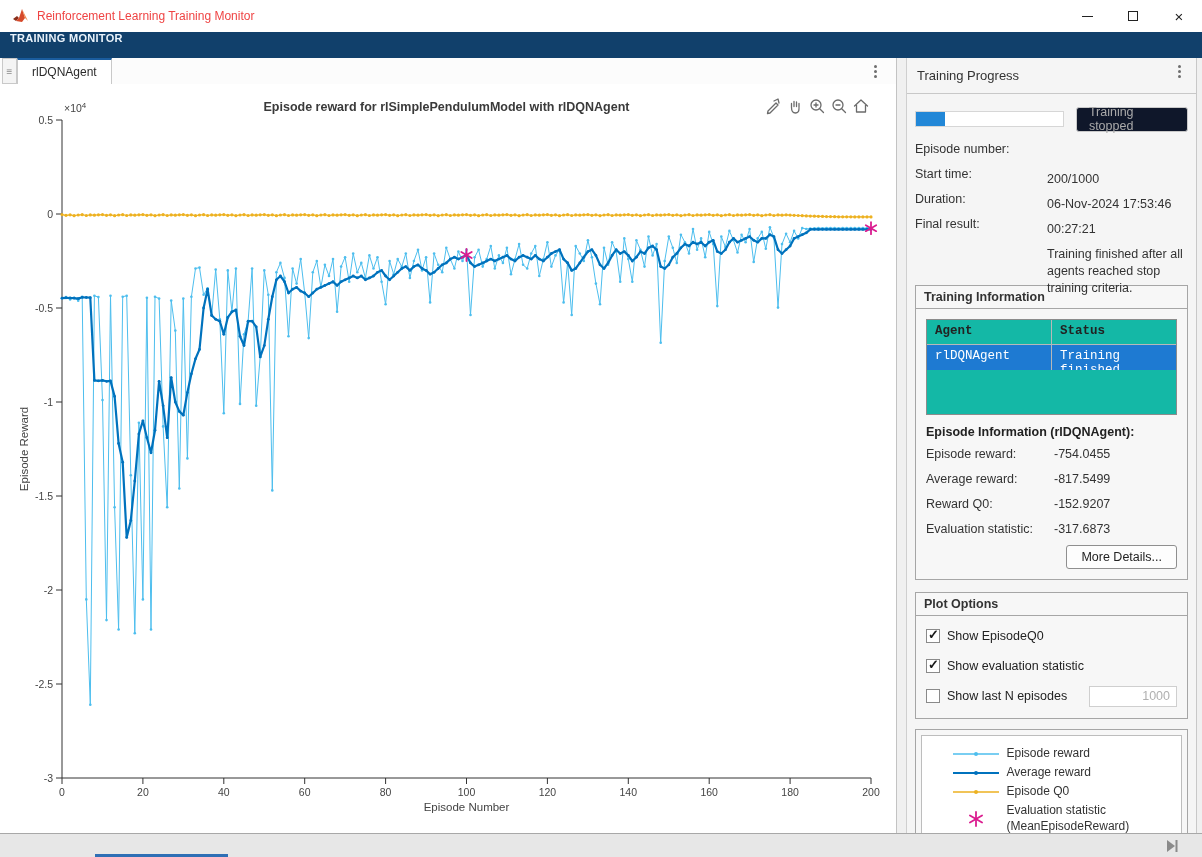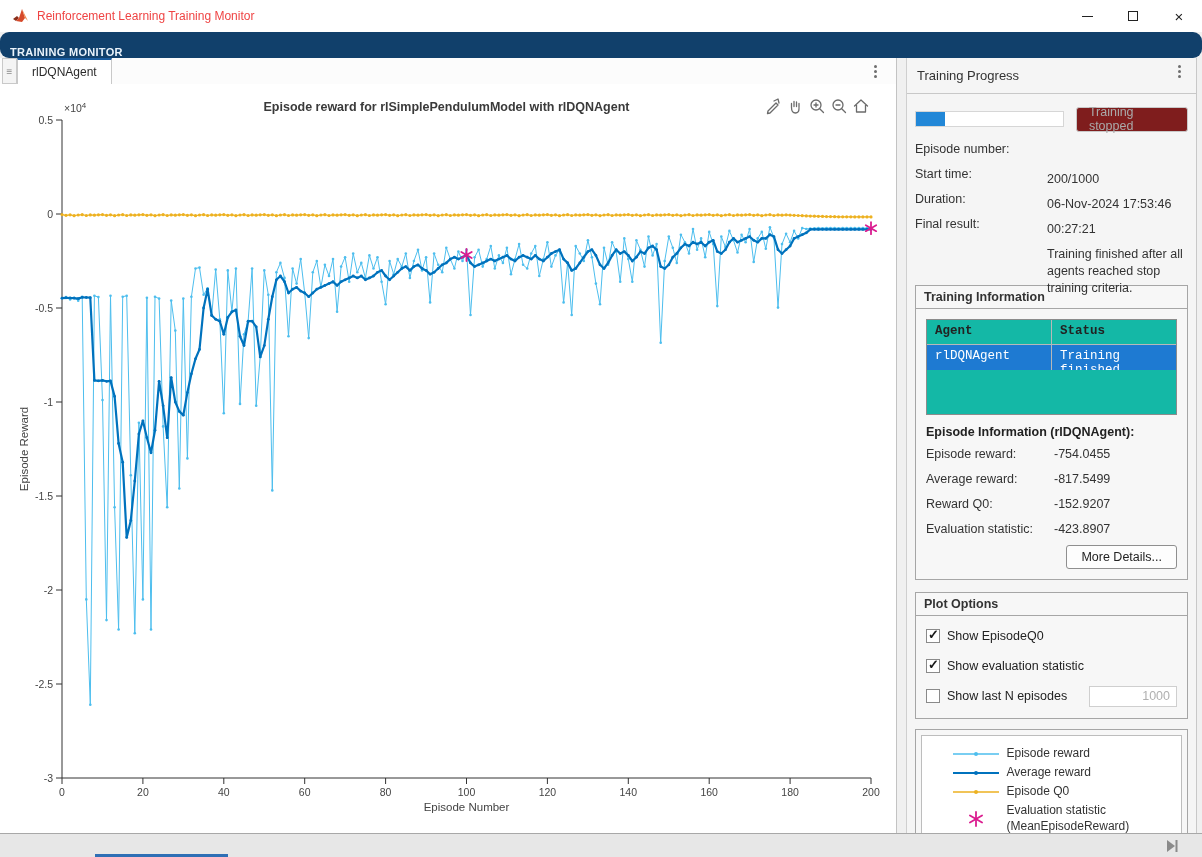--- a/index.html
+++ b/index.html
@@ -10,21 +10,21 @@
   #titlebar { position:absolute; left:0; top:0; width:1202px; height:32px; background:#ffffff; display:flex; align-items:center; }
   #titlebar .app-title { font-size:12px; color:#ef4444; margin-left:8px; }
   #ml-icon { margin-left:12px; width:17px; height:16px; }
   #win-controls { position:absolute; right:0; top:0; height:32px; display:flex; }
   .win-btn { width:46px; height:32px; display:flex; align-items:center; justify-content:center; color:#222; }
   .glyph-min { width:11px; height:0; border-top:1px solid #222; display:block; }
   .glyph-max { width:10px; height:10px; border:1px solid #222; display:block; }
   .glyph-close { font-size:15px; line-height:1; color:#222; }
 
   
-  #toolstrip { position:absolute; left:0; top:32px; width:1202px; height:26px; background:#11406b; display:flex; align-items:flex-end;border-radius:9px; }
+  #toolstrip { position:absolute; left:0; top:32px; width:1202px; height:26px; background:#11406b; display:flex; align-items:flex-start; }
   #toolstrip .strip-tab { color:#eaf3fb; font-size:11px; font-weight:bold; letter-spacing:.3px; padding:0 10px; }
 
   
   #body { position:absolute; left:0; top:58px; width:1202px; height:775px; }
 
   
   #doc-col { position:absolute; left:0; top:0; width:897px; height:775px; background:#ffffff; border-right:1px solid #c3c3c3; }
   #tabbar { position:relative; height:26px; background:#fcfcfc; }
   #tab-grip { position:absolute; left:2px; top:0; width:15px; height:26px; border:1px solid #c9c9c9; display:flex; align-items:center; justify-content:center; color:#8a8a8a; font-size:10px; background:#f4f4f4; }
   #doc-tab { position:absolute; left:17px; top:0; height:26px; min-width:92px; background:#ffffff; border-left:1px solid #c9c9c9; border-right:1px solid #c9c9c9; border-top:2px solid #1a5c9e; display:flex; align-items:center; justify-content:center; font-size:12px; color:#2b2b2b; padding:0 14px; }
@@ -42,21 +42,21 @@
   
   #right-panel { position:absolute; left:906px; top:0; width:290px; height:775px; background:#f5f5f5; border-left:1px solid #cfcfcf; }
   #right-edge { position:absolute; left:1196px; top:0; width:6px; height:775px; background:#f0f0f0; border-left:1px solid #c8c8c8; }
   #rp-header { position:relative; height:36px; border-bottom:1px solid #c8c8c8; display:flex; align-items:center; }
   #rp-header .rp-title { font-size:13px; color:#333; margin-left:10px; }
   #rp-menu { position:absolute; right:10px; top:6px; width:14px; height:14px; }
 
   #progress-row { display:flex; align-items:center; margin:12px 8px 4px 8px; height:26px; }
   #progress-track { width:160px; height:16px; background:#ffffff; border:1px solid #d6d6d6; position:relative; }
   #progress-fill { position:absolute; left:0; top:0; bottom:0; background:#2287d7; }
-  #stop-btn { margin-left:12px; height:25px; padding:0 12px; background:#7f1d1d; border:1px solid #c9c9c9; border-radius:3px; color:#aaaaaa; font-size:12.5px; display:flex; align-items:center; }
+  #stop-btn { margin-left:12px; height:25px; padding:0 12px; background:#0f172a; border:1px solid #c9c9c9; border-radius:3px; color:#aaaaaa; font-size:12.5px; display:flex; align-items:center; }
 
   .kv { position:relative; margin:0 8px; min-height:25px; font-size:12.5px; color:#333; }
   .kv .k { position:absolute; left:0; top:6px;text-align:center; }
   .kv .v { position:absolute; left:132px; top:6px; width:150px; line-height:1.35;margin-top:29px; }
 
   .groupbox { margin:12px 8px 0 8px; border:1px solid #a6a6a6; background:#f7f7f7; }
   .groupbox > .gb-head { padding:4px 8px; font-size:12.5px; font-weight:bold; color:#333; border-bottom:1px solid #a6a6a6; }
 
   #agent-table { margin:10px; border:1px solid #8c8c8c; background:#14b8a6; height:96px; font-size:12.5px;font-family:Liberation Mono, monospace; }
   .tr { display:flex; height:25px; }
@@ -875,21 +875,21 @@
         <div class="gb-kv">
           <span class="k">Average reward:</span>
           <span class="v">-817.5499</span>
         </div>
         <div class="gb-kv">
           <span class="k">Reward Q0:</span>
           <span class="v">-152.9207</span>
         </div>
         <div class="gb-kv">
           <span class="k">Evaluation statistic:</span>
-          <span class="v">-423.8907</span>
+          <span class="v">-317.6873</span>
         </div>
         <div id="more-details-row">
           <div id="more-details-btn">More Details...</div>
         </div>
       </div>
 
       <div class="groupbox">
         <div class="gb-head">Plot Options</div>
         <div class="opt-row">
           <span class="cb checked" id="cb0"></span>

